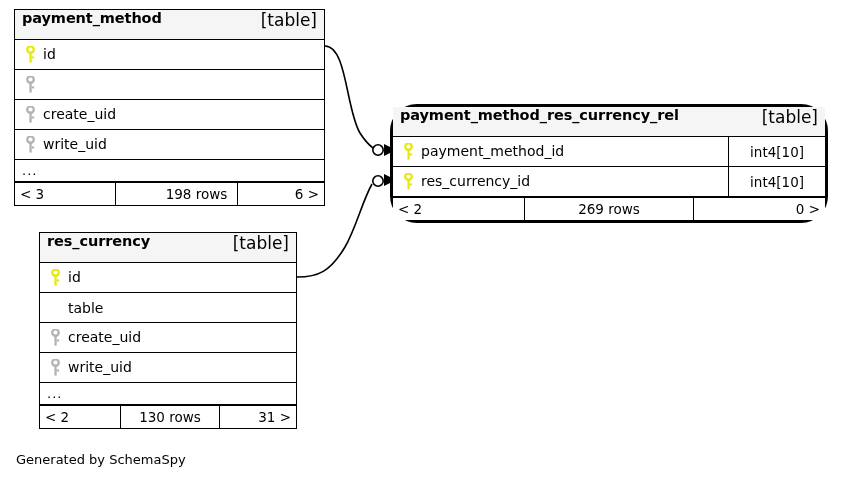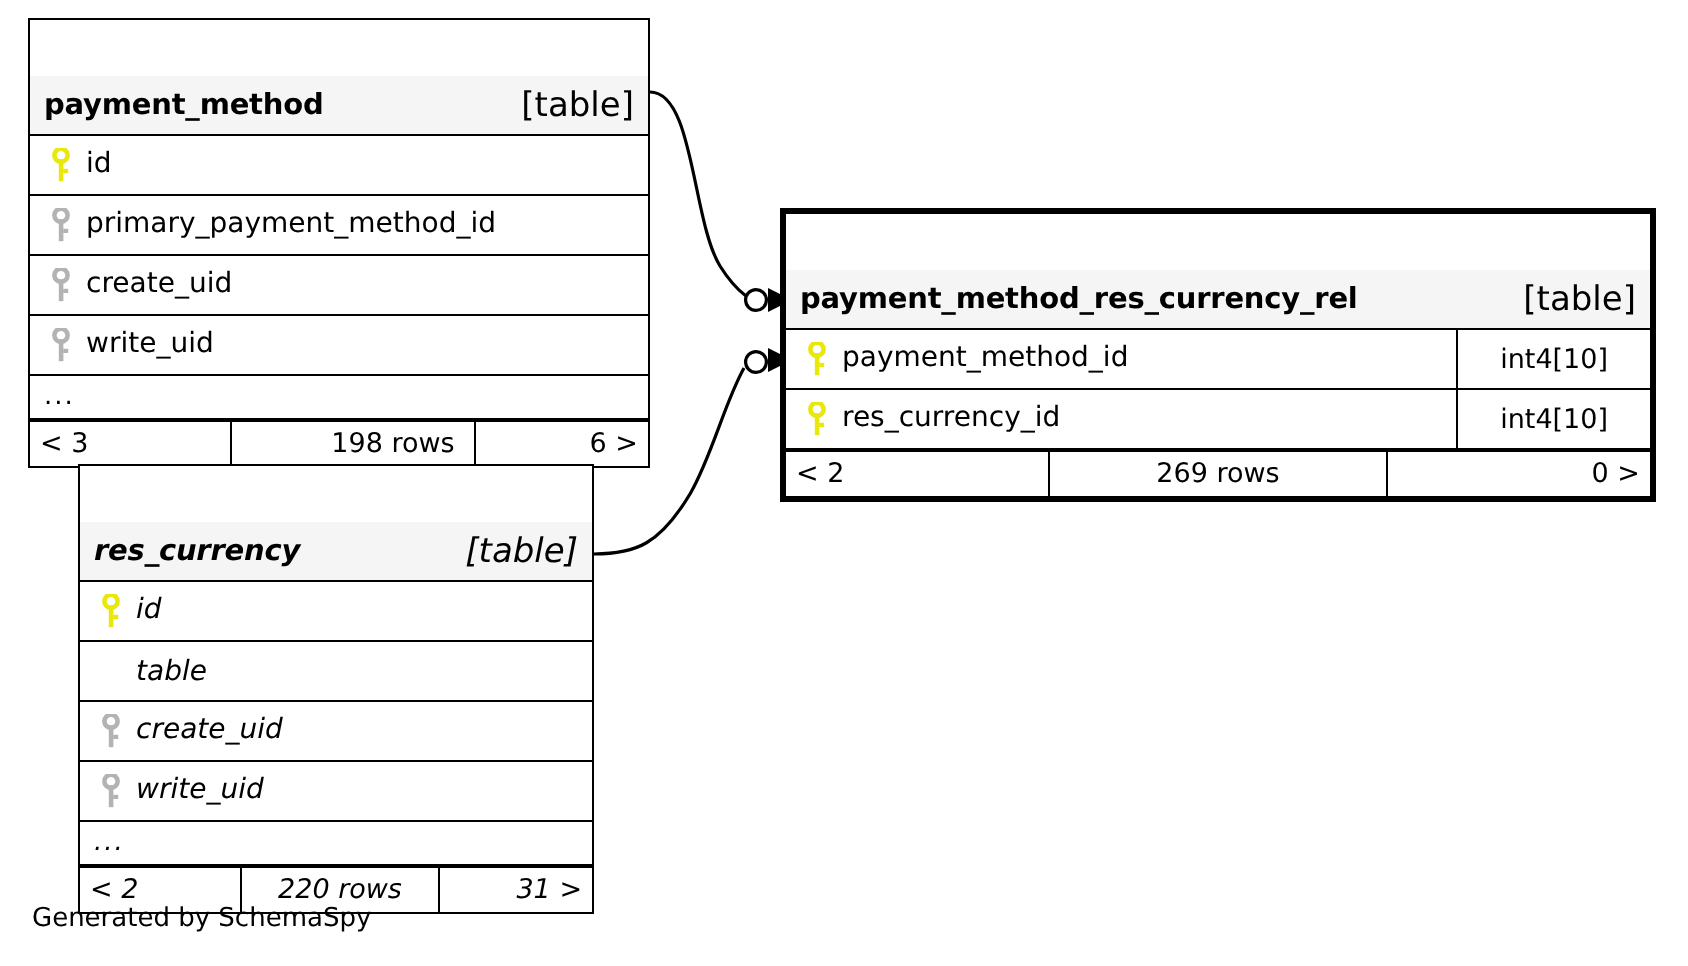--- a/index.html
+++ b/index.html
@@ -44,25 +44,23 @@
   }
   .table-box.focal {
     border-width: 3px;
   }
 
   .tbl-header {
     background: #f5f5f5;
     border-bottom: 1px solid #000000;
     height: 30px;
     display: flex;
-    align-items: center;
     justify-content: space-between;
     padding: 0 7px;
     box-sizing: border-box;
-    margin-top: 28px;
   }
   .tbl-name {
     font-weight: bold;
     font-size: 14.5px;
     letter-spacing: -0.1px;
     white-space: nowrap;
   }
   .tbl-tag {
     font-size: 17px;
     white-space: nowrap;
@@ -194,21 +192,20 @@
 
     <div class="tbl-row">
       <div class="col-main">
         <span class="keyslot">
           <svg width="9" height="17" viewBox="0 0 9 17">
             <circle cx="4.5" cy="3.6" r="3.3" fill="none" stroke="#b3b3b3" stroke-width="2.3"></circle>
             <rect x="3.4" y="5.6" width="2.3" height="11" fill="#b3b3b3"></rect>
             <rect x="5.6" y="10.4" width="2.5" height="2.1" fill="#b3b3b3"></rect>
           </svg>
         </span>
-        <span class="col-label">primary_payment_method_id</span>
       </div>
     </div>
 
     <div class="tbl-row">
       <div class="col-main">
         <span class="keyslot">
           <svg width="9" height="17" viewBox="0 0 9 17">
             <circle cx="4.5" cy="3.6" r="3.3" fill="none" stroke="#b3b3b3" stroke-width="2.3"></circle>
             <rect x="3.4" y="5.6" width="2.3" height="11" fill="#b3b3b3"></rect>
             <rect x="5.6" y="10.4" width="2.5" height="2.1" fill="#b3b3b3"></rect>
@@ -233,21 +230,21 @@
 
     <div class="tbl-row more">...</div>
 
     <div class="tbl-footer">
       <div class="foot-cell foot-left" style="width:100px;">&lt; 3</div>
       <div class="foot-cell foot-mid" style="width:123px;padding-left:40px;">198 rows</div>
       <div class="foot-cell foot-right" style="flex:1 1 auto;">6 &gt;</div>
     </div>
   </div>
 
-  <div class="table-box focal" id="tbl-payment_method_res_currency_rel" style="left:390px; top:104px; width:438px;">
+  <div class="table-box focal" id="tbl-payment_method_res_currency_rel" style="left:390px; top:104px; width:438px;border-radius:27px;">
 
     <div class="tbl-header">
       <span class="tbl-name">payment_method_res_currency_rel</span>
       <span class="tbl-tag">[table]</span>
     </div>
 
     <div class="tbl-row">
       <div class="col-main">
         <span class="keyslot">
           <svg width="9" height="17" viewBox="0 0 9 17">
@@ -275,21 +272,21 @@
       <div class="col-type">int4[10]</div>
     </div>
 
     <div class="tbl-footer">
       <div class="foot-cell foot-left" style="width:131px;">&lt; 2</div>
       <div class="foot-cell foot-mid" style="width:170px;">269 rows</div>
       <div class="foot-cell foot-right" style="flex:1 1 auto;">0 &gt;</div>
     </div>
   </div>
 
-  <div class="table-box" id="tbl-res_currency" style="left:39px; top:232px; width:258px;font-style:italic;">
+  <div class="table-box" id="tbl-res_currency" style="left:39px; top:232px; width:258px;">
 
     <div class="tbl-header">
       <span class="tbl-name">res_currency</span>
       <span class="tbl-tag">[table]</span>
     </div>
 
     <div class="tbl-row">
       <div class="col-main">
         <span class="keyslot">
           <svg width="9" height="17" viewBox="0 0 9 17">
@@ -332,20 +329,20 @@
           </svg>
         </span>
         <span class="col-label">write_uid</span>
       </div>
     </div>
 
     <div class="tbl-row more">...</div>
 
     <div class="tbl-footer">
       <div class="foot-cell foot-left" style="width:80px;">&lt; 2</div>
-      <div class="foot-cell foot-mid" style="width:100px;">220 rows</div>
+      <div class="foot-cell foot-mid" style="width:100px;">130 rows</div>
       <div class="foot-cell foot-right" style="flex:1 1 auto;">31 &gt;</div>
     </div>
   </div>
 
   <div id="credit">Generated by SchemaSpy</div>
 
 </div>
 
 </body></html>

